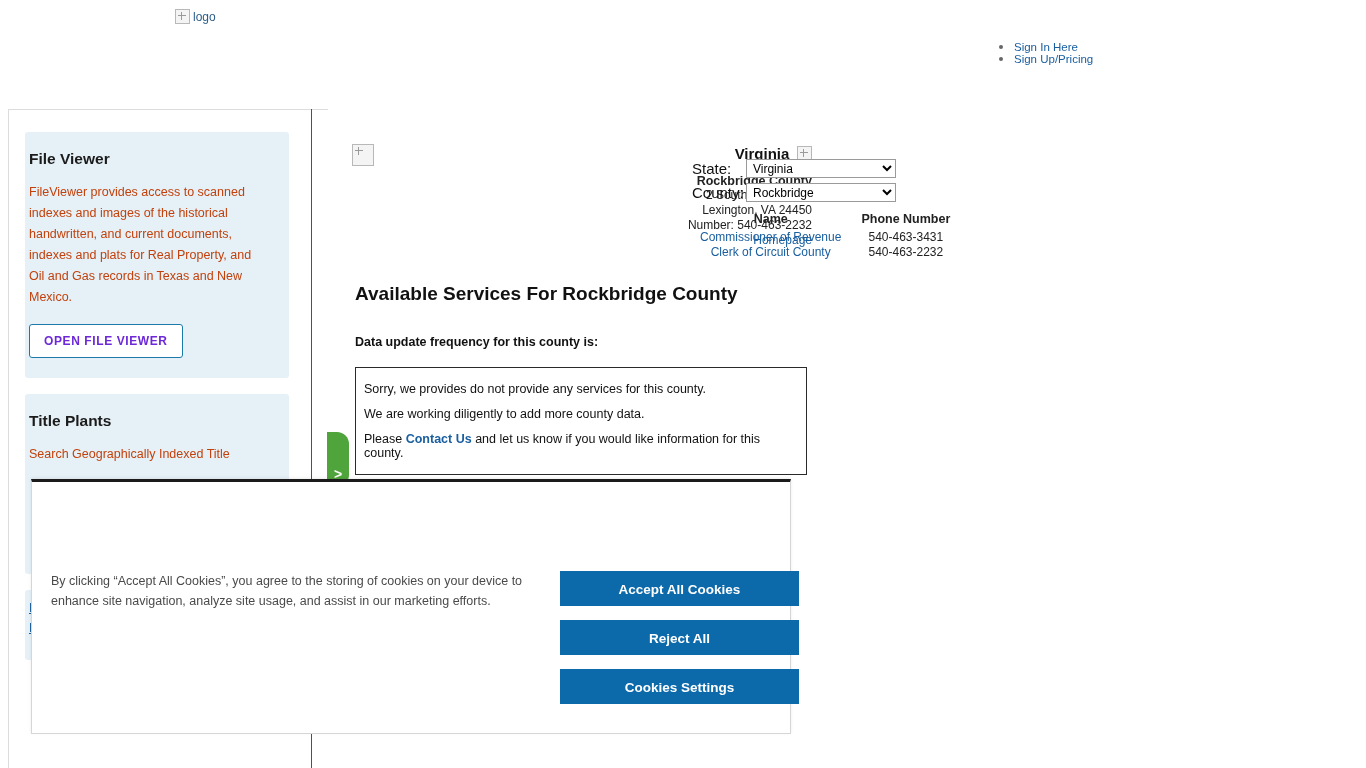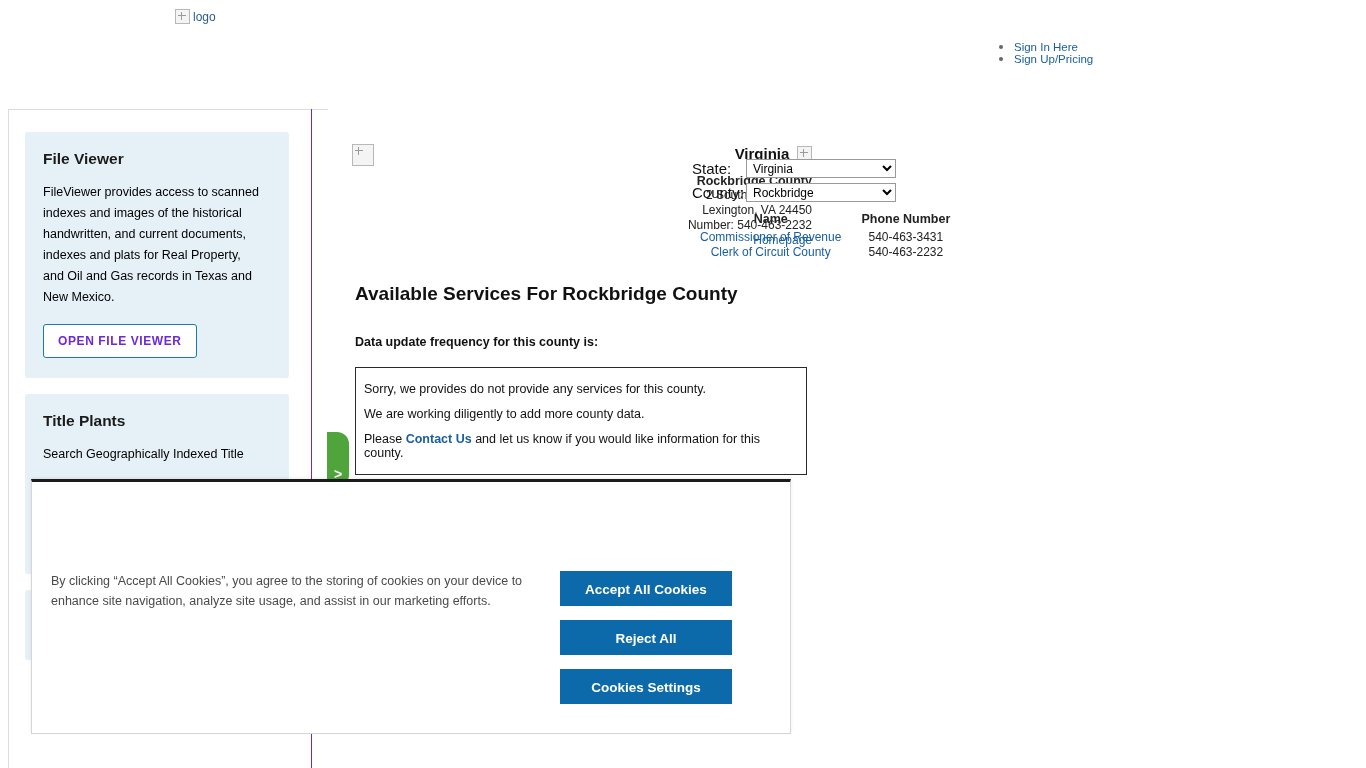--- a/index.html
+++ b/index.html
@@ -77,36 +77,36 @@
     height: 659px;
     border-left: 1px solid #dcdcdc;
     border-top: 1px solid #dcdcdc;
     background: #ffffff;
     box-sizing: border-box;
     padding: 22px 16px 0 16px;
   }
   .card {
     background: #e6f1f7;
     border-radius: 3px;
-    padding: 18px 18px 20px 18px;
+    padding: 18px 18px 20px 4px;
     margin-bottom: 16px;
     width: 264px;
     box-sizing: border-box;
   }
   .card h2 {
     margin: 0 0 14px 0;
     font-size: 15.5px;
     font-weight: bold;
     color: #1b1b1b;
   }
   .card p {
     margin: 0 12px 16px 0;
     font-size: 12.5px;
     line-height: 21px;
-    color: #000000;
+    color: #c2410c;
   }
   .btn-outline {
     display: inline-block;
     border: 1px solid #1d7aa8;
     color: #6d28d9;
     background: #ffffff;
     border-radius: 3px;
     padding: 9px 14px;
     font-size: 12px;
     font-weight: bold;
@@ -308,21 +308,21 @@
     color: #4a4a4a;
   }
   .cookie-buttons {
     position: absolute;
     left: 528px;
     top: 89px;
     width: 213px;
   }
   .cookie-btn {
     display: block;
-    width: 172px;
+    width: 239px;
     height: 35px;
     line-height: 35px;
     background: #0c6aab;
     color: #ffffff;
     font-size: 13.5px;
     font-weight: bold;
     text-align: center;
     border: none;
     margin-bottom: 14px;
     cursor: pointer;

